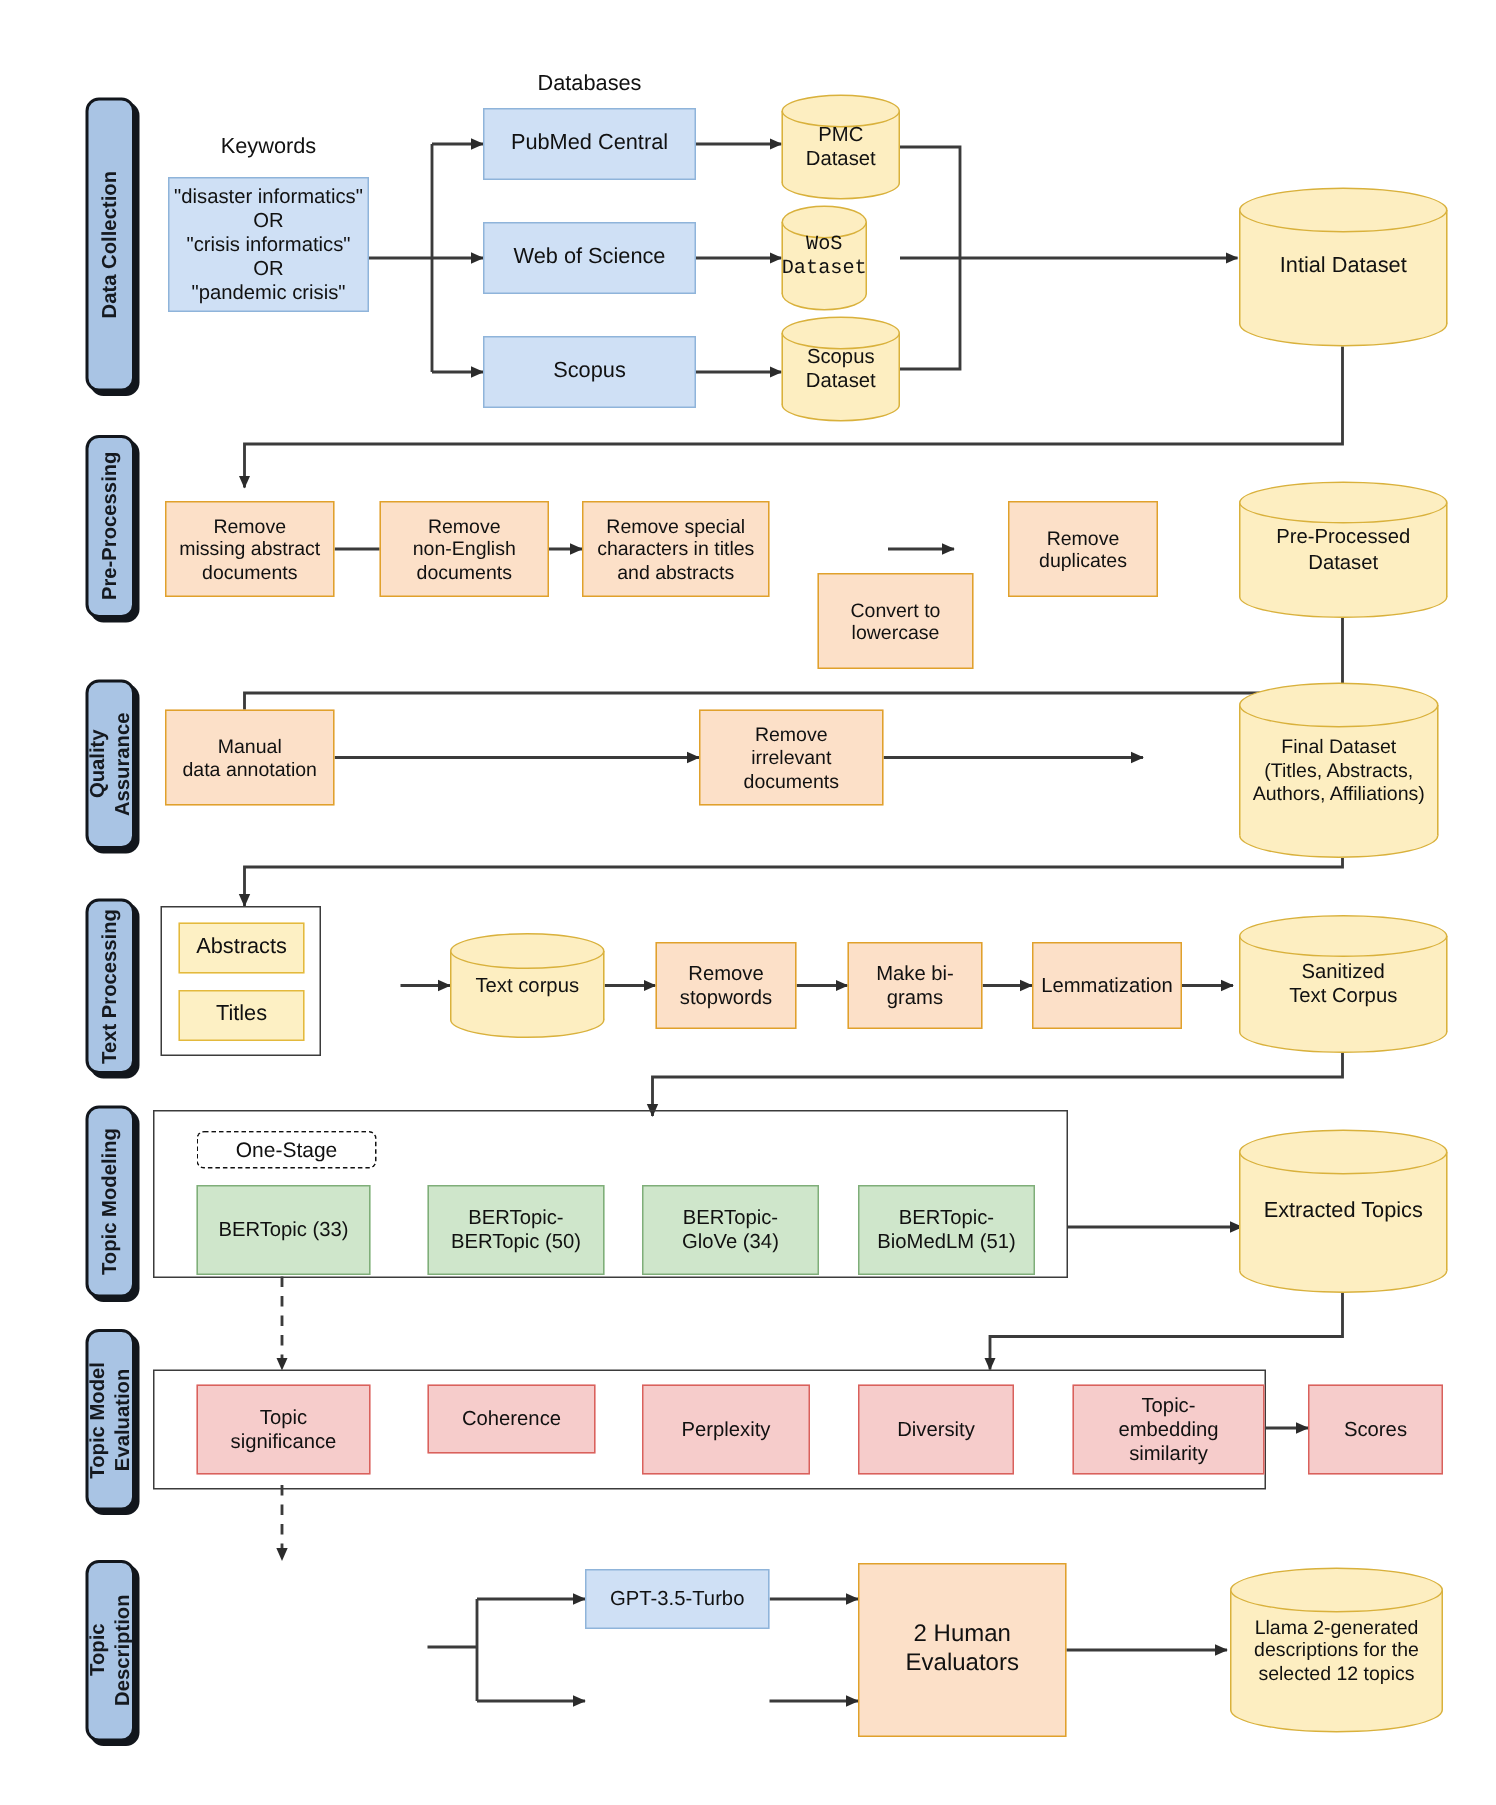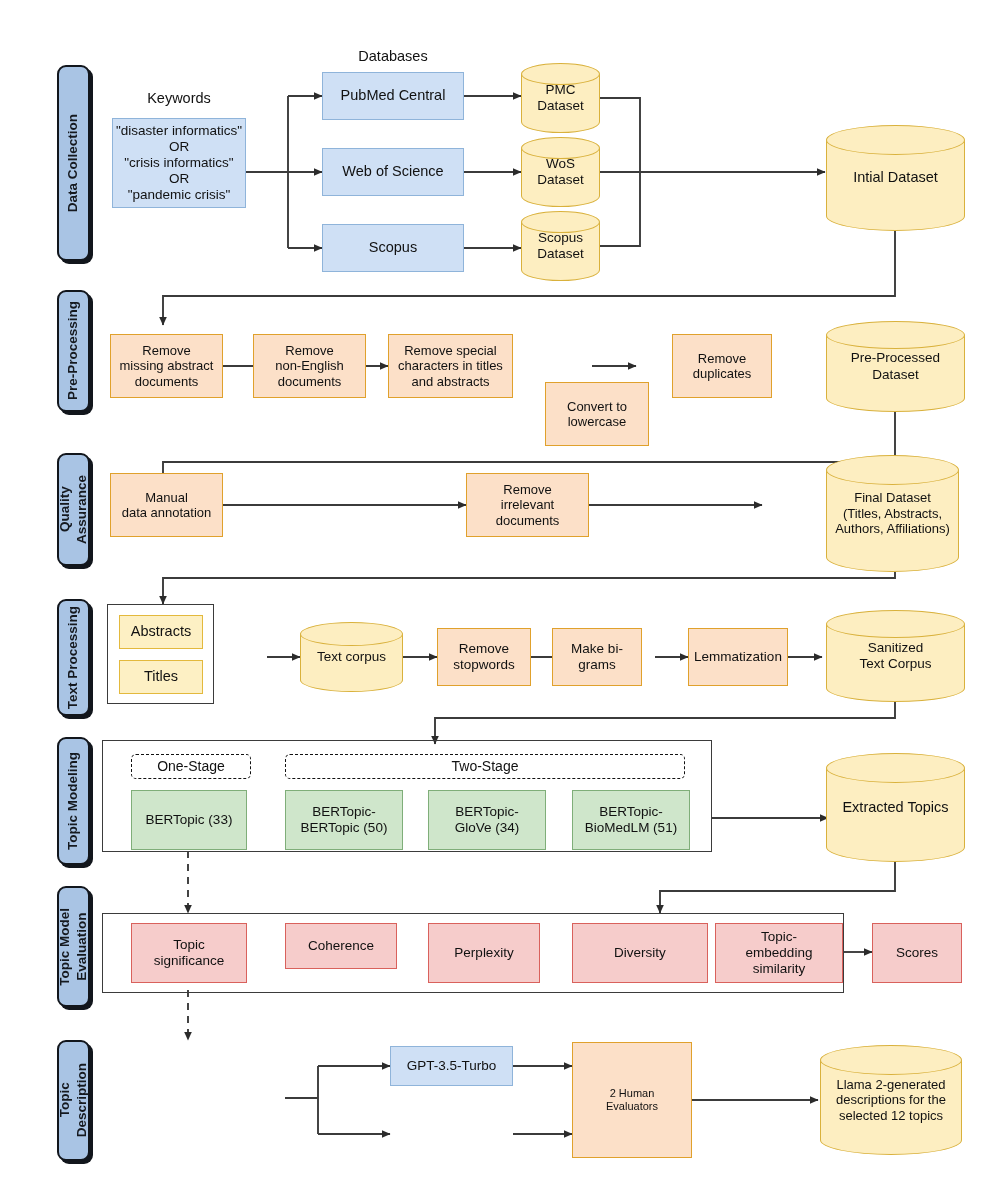--- a/index.html
+++ b/index.html
@@ -155,21 +155,21 @@
   </div>
 
   <div class="cyl" style="left:521px;top:63px;width:79px;height:70px;">
     <div class="bot"></div>
     <div class="body"></div>
     <div class="cap-cover"></div>
     <div class="top"></div>
     <div class="lbl" style="white-space:pre-line;font-size:13.5px;border-radius:15px;"><span>PMC
 Dataset</span></div>
   </div>
-  <div class="cyl" style="left:521px;top:137px;width:79px;height:70px;">
+  <div class="cyl" style="left:521px;top:137px;width:57px;height:70px;font-family:Liberation Mono, monospace;">
     <div class="bot"></div>
     <div class="body"></div>
     <div class="cap-cover"></div>
     <div class="top"></div>
     <div class="lbl" style="white-space:pre-line;font-size:13.5px;"><span>WoS
 Dataset</span></div>
   </div>
   <div class="cyl" style="left:521px;top:211px;width:79px;height:70px;">
     <div class="bot"></div>
     <div class="body"></div>
@@ -255,41 +255,38 @@
     <div class="top" style="height:24px;"></div>
     <div class="lbl" style="font-size:13.5px;">
         <span>Text corpus</span>
       </div>
   </div>
 
   <div class="node orange" style="left:437px;top:628px;width:94px;height:58px;white-space:pre-line;font-size:13.5px;">
     <span>Remove
 stopwords</span>
   </div>
-  <div class="node orange" style="left:552px;top:628px;width:90px;height:58px;white-space:pre-line;font-size:13.5px;">
+  <div class="node orange" style="left:565px;top:628px;width:90px;height:58px;white-space:pre-line;font-size:13.5px;">
     <span>Make bi-grams</span>
   </div>
   <div class="node orange" style="left:688px;top:628px;width:100px;height:58px;white-space:pre-line;font-size:13.5px;">
     <span>Lemmatization</span>
   </div>
   <div class="cyl" style="left:826px;top:610px;width:139px;height:92px;">
     <div class="bot" style="height:28px;"></div>
     <div class="body" style="top:14px;bottom:14px;"></div>
     <div class="cap-cover" style="bottom:14px;height:16px;"></div>
     <div class="top" style="height:28px;"></div>
     <div class="lbl" style="white-space:pre-line;font-size:13.5px;"><span>Sanitized
 Text Corpus</span></div>
   </div>
 
   <div class="node plain" style="left:102px;top:740px;width:610px;height:112px;"></div>
   <div class="node dashed" style="left:131px;top:754px;width:120px;height:25px;">
     <span>One-Stage</span>
-  </div>
-  <div class="node dashed" style="left:285px;top:754px;width:400px;height:25px;">
-    <span>Two-Stage</span>
   </div>
 
   <div class="node green" style="left:131px;top:790px;width:116px;height:60px;white-space:pre-line;font-size:13.5px;">
     <span>BERTopic (33)</span>
   </div>
   <div class="node green" style="left:285px;top:790px;width:118px;height:60px;white-space:pre-line;font-size:13.5px;">
     <span>BERTopic-
 BERTopic (50)</span>
   </div>
   <div class="node green" style="left:428px;top:790px;width:118px;height:60px;white-space:pre-line;font-size:13.5px;">
@@ -315,38 +312,38 @@
   <div class="node red" style="left:131px;top:923px;width:116px;height:60px;white-space:pre-line;font-size:13.5px;">
     <span>Topic
 significance</span>
   </div>
   <div class="node red" style="left:285px;top:923px;width:112px;height:46px;white-space:pre-line;font-size:13.5px;">
     <span>Coherence</span>
   </div>
   <div class="node red" style="left:428px;top:923px;width:112px;height:60px;white-space:pre-line;font-size:13.5px;">
     <span>Perplexity</span>
   </div>
-  <div class="node red" style="left:572px;top:923px;width:136px;height:60px;white-space:pre-line;font-size:13.5px;text-align:center;">
+  <div class="node red" style="left:572px;top:923px;width:104px;height:60px;white-space:pre-line;font-size:13.5px;text-align:center;">
     <span>Diversity</span>
   </div>
   <div class="node red" style="left:715px;top:923px;width:128px;height:60px;white-space:pre-line;font-size:13.5px;">
     <span>Topic-
 embedding
 similarity</span>
   </div>
   <div class="node red" style="left:872px;top:923px;width:90px;height:60px;font-size:13.5px;">
     <span>Scores</span>
   </div>
 
 
   <div class="node blue" style="left:390px;top:1046px;width:123px;height:40px;font-size:13.5px;">
     <span>GPT-3.5-Turbo</span>
   </div>
 
-  <div class="node orange" style="left:572px;top:1042px;width:120px;height:116px;white-space:pre-line;font-size:11px;text-align:center;">
+  <div class="node orange" style="left:572px;top:1042px;width:139px;height:116px;white-space:pre-line;font-size:16px;text-align:center;">
     <span>2 Human
 Evaluators</span>
   </div>
 
   <div class="cyl" style="left:820px;top:1045px;width:142px;height:110px;">
     <div class="bot" style="height:30px;"></div>
     <div class="body" style="top:15px;bottom:15px;"></div>
     <div class="cap-cover" style="bottom:15px;height:17px;"></div>
     <div class="top" style="height:30px;"></div>
     <div class="lbl" style="white-space:pre-line;font-size:13px;"><span>Llama 2-generated

